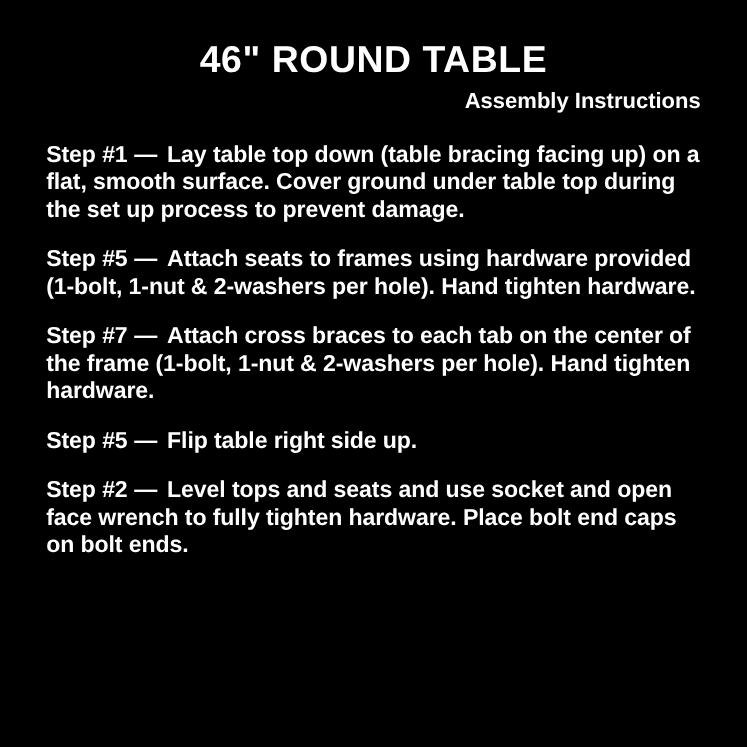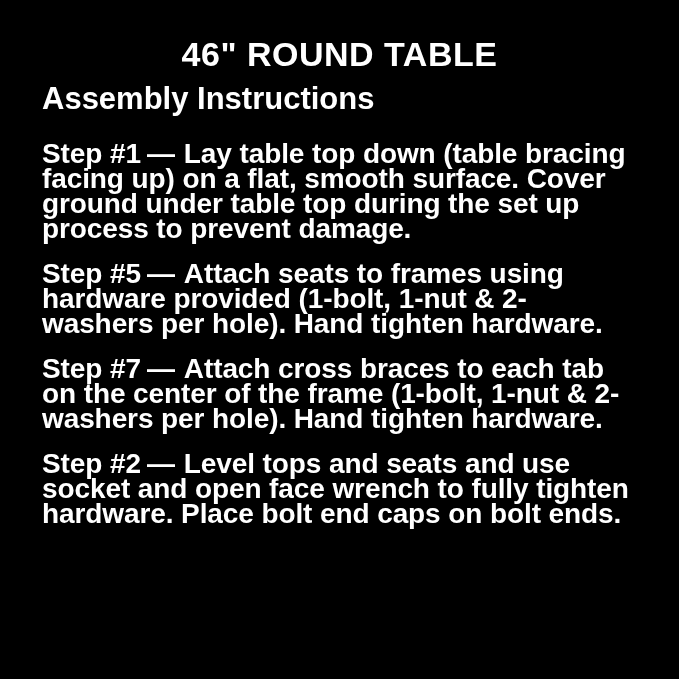--- a/index.html
+++ b/index.html
@@ -20,27 +20,27 @@
     overflow: hidden;
   }
   .title {
     text-align: center;
     font-size: 34px;
     line-height: 1.2;
     letter-spacing: 0.5px;
     margin: 0 0 5px 0;
   }
   .subtitle {
-    text-align: left;
-    font-size: 31px;
+    text-align: right;
+    font-size: 20px;
     line-height: 1.2;
     margin: 0 0 24px 0;
   }
   .step {
-    font-size: 28px;
+    font-size: 21px;
     line-height: 25px;
     margin: 0 0 20px 0;
     letter-spacing: -0.1px;
   }
   .step-dash {
     margin: 0 9px 0 6px;
   }
 </style>
 </head>
 <body>
@@ -50,16 +50,17 @@
   <h1 class="title">46" ROUND TABLE</h1>
   <h2 class="subtitle">Assembly Instructions</h2>
 
   <p class="step"><span class="step-label">Step #1</span><span class="step-dash">—</span><span class="step-text">Lay table top down (table bracing facing up) on a flat, smooth surface. Cover ground under table top during the set up process to prevent damage.</span></p>
 
 
   <p class="step"><span class="step-label">Step #5</span><span class="step-dash">—</span><span class="step-text">Attach seats to frames using hardware provided (1-bolt, 1-nut &amp; 2-washers per hole). Hand tighten hardware.</span></p>
 
   <p class="step"><span class="step-label">Step #7</span><span class="step-dash">—</span><span class="step-text">Attach cross braces to each tab on the center of the frame (1-bolt, 1-nut &amp; 2-washers per hole). Hand tighten hardware.</span></p>
 
+  <p class="step"><span class="step-label">Step #5</span><span class="step-dash">—</span><span class="step-text">Flip table right side up.</span></p>
 
   <p class="step"><span class="step-label">Step #2</span><span class="step-dash">—</span><span class="step-text">Level tops and seats and use socket and open face wrench to fully tighten hardware. Place bolt end caps on bolt ends.</span></p>
 
 </div>
 
 </body></html>

